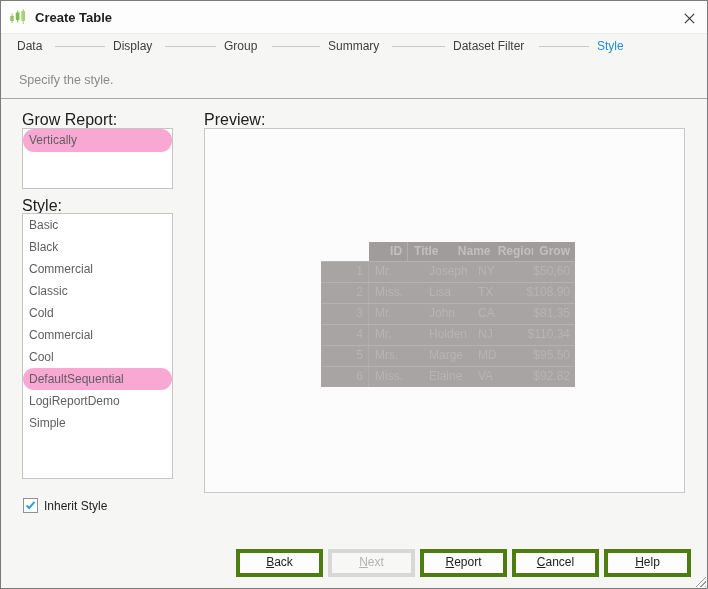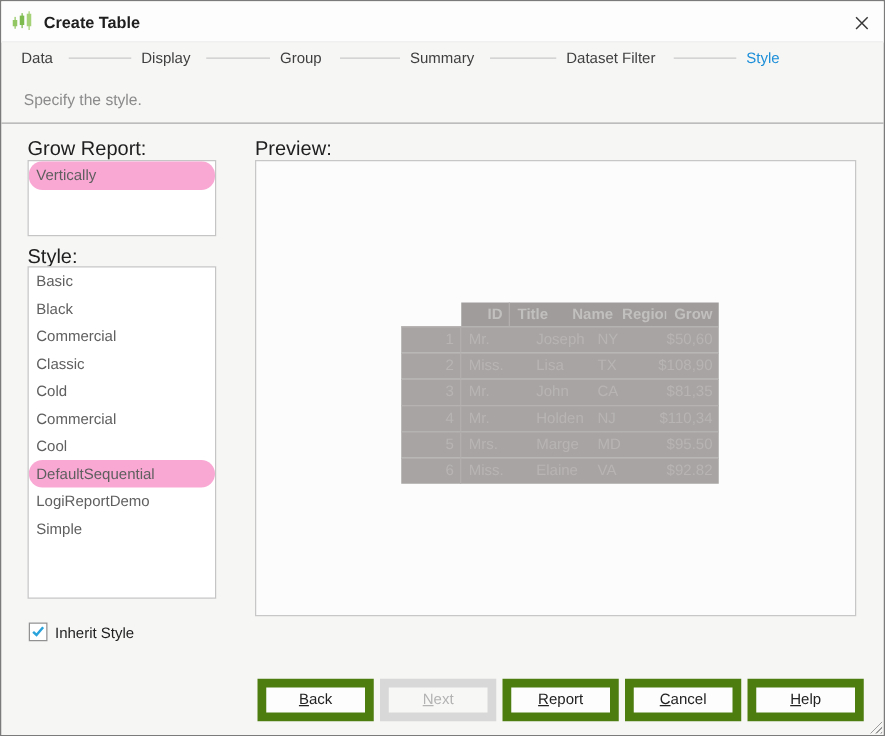--- a/index.html
+++ b/index.html
@@ -42,21 +42,21 @@
   .c4{width:51px;padding-left:6px;}
   .c5{width:52px;text-align:right;padding-right:5px;}
 
   
   .check-row{position:absolute;left:22px;top:497px;display:flex;align-items:flex-end;cursor:pointer;}
   .checkbox{width:13px;height:13px;background:#fff;border:1px solid #919191;display:flex;align-items:center;justify-content:center;}
   .check-label{margin-left:6px;font-size:12px;color:#1e1e1e;}
 
   
   .buttons{position:absolute;right:16px;bottom:11px;display:flex;gap:5px;}
-  .btn{display:block;width:79px;height:20px;line-height:18px;text-align:center;background:#fdfdfd;border:7px solid #4d7c0f;font-size:12px;color:#222;cursor:pointer;}
+  .btn{display:block;width:79px;height:20px;line-height:18px;text-align:center;background:#fdfdfd;border:4px solid #4d7c0f;font-size:12px;color:#222;cursor:pointer;}
   .btn::first-letter{text-decoration:underline;}
   .btn.disabled{color:#b3b3b3;border-color:#d8d8d8;background:#f7f7f6;cursor:default;}
 
   .resize-grip{position:absolute;right:1px;bottom:1px;width:13px;height:13px;
     clip-path:polygon(100% 0,100% 100%,0 100%);
     background:repeating-linear-gradient(135deg,#f6f6f5 0 2px,#9b9b9b 2px 3px);cursor:nwse-resize;}
 </style>
 </head>
 <body>
 

